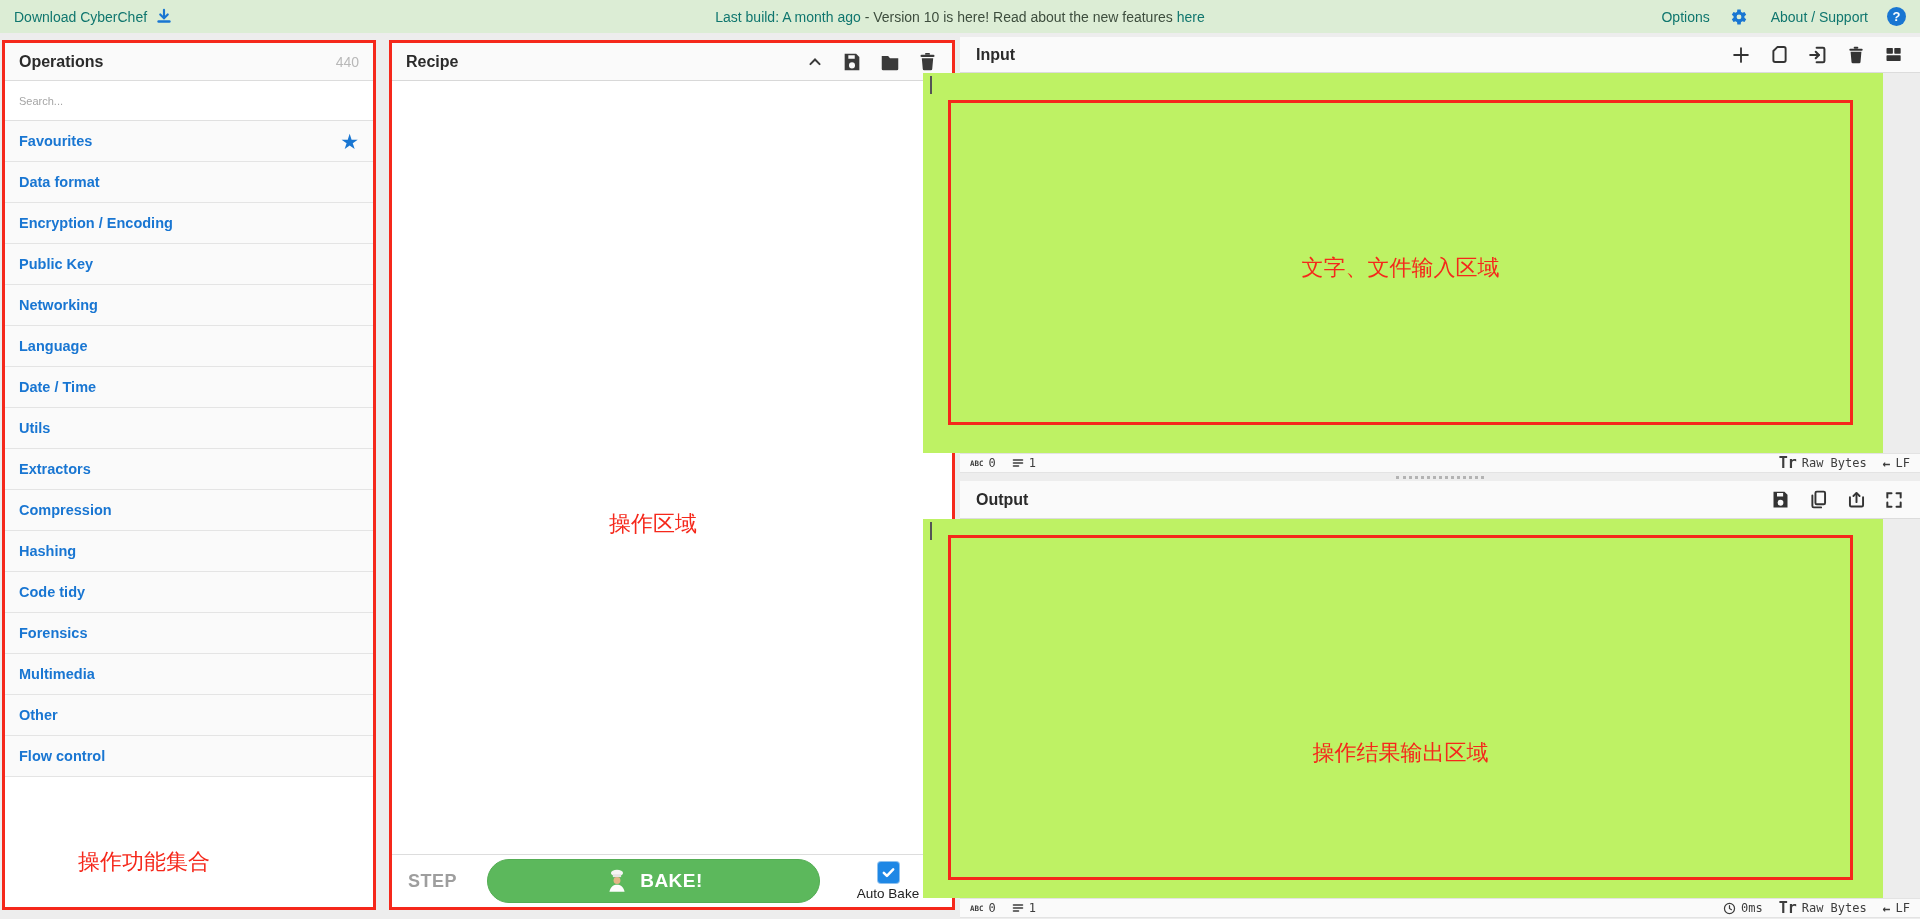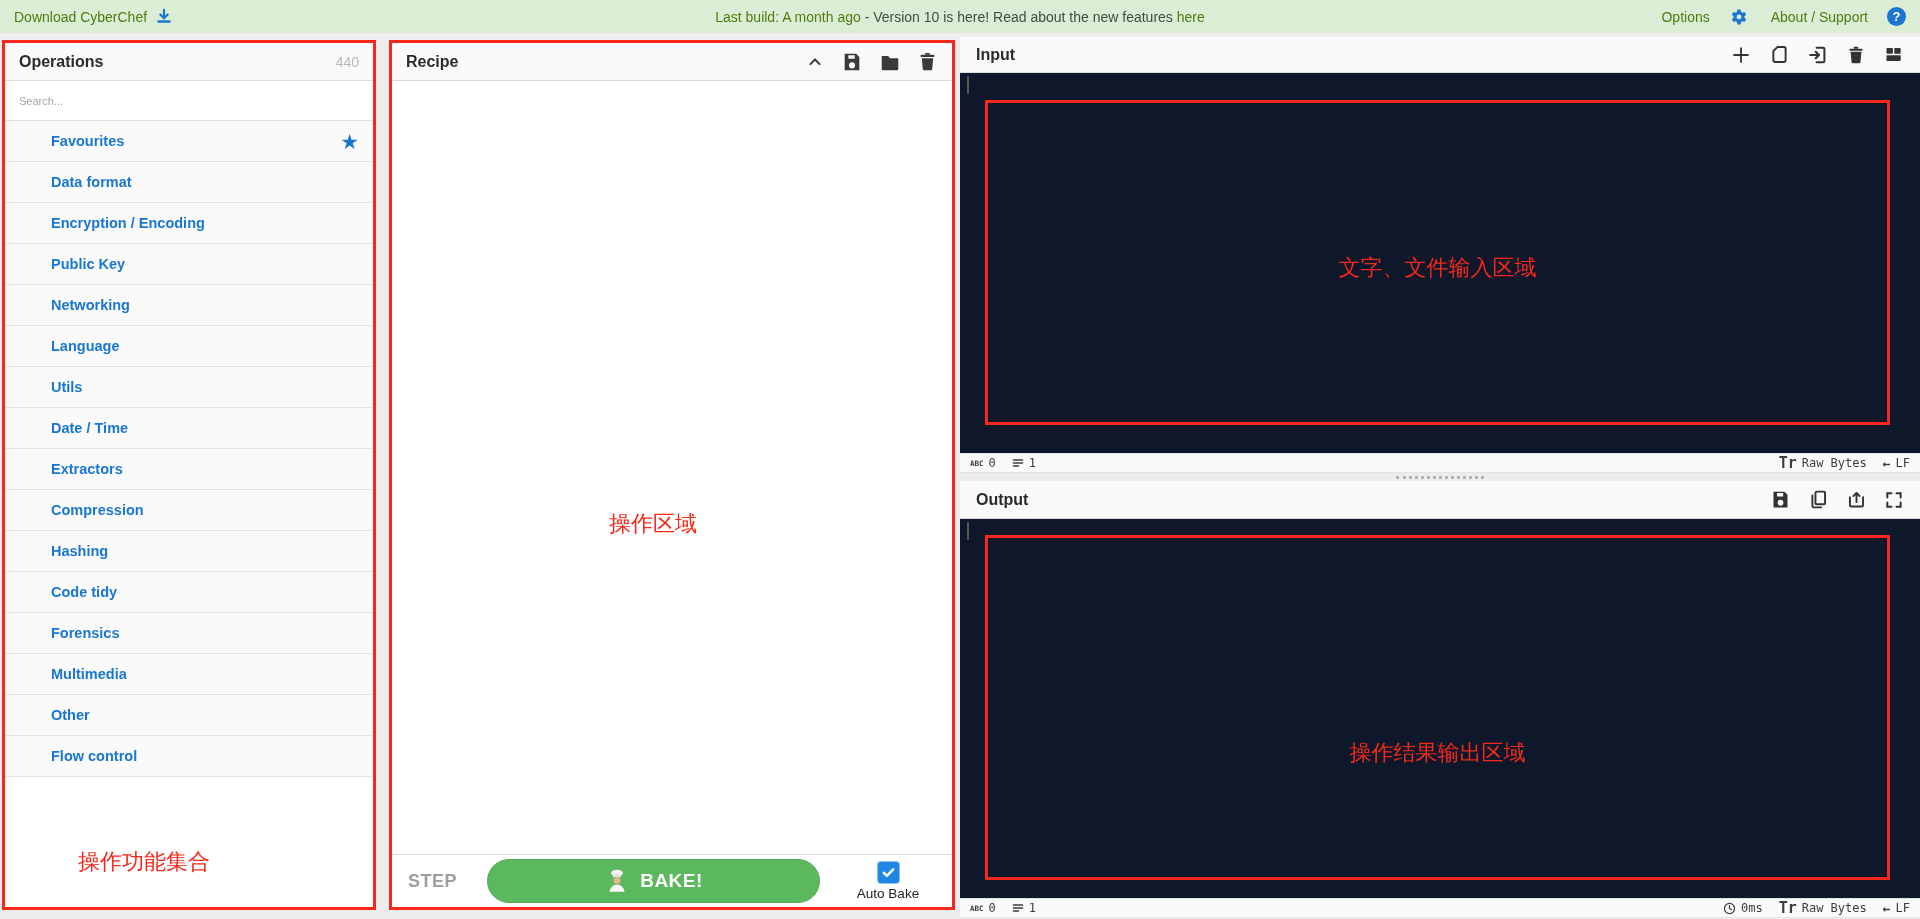--- a/index.html
+++ b/index.html
@@ -9,21 +9,21 @@
     background:#ededed; color:#333; overflow:hidden; position:relative;
   }
   .abs { position:absolute; }
 
   
   .banner {
     left:0; top:0; width:1920px; height:33px;
     background:#dcedd5; display:flex; align-items:center;
     padding:0 14px; font-size:14px;
   }
-  .banner a, .blue { color:#4d7c0f; text-decoration:none; cursor:pointer; }
+  .banner a, .blue { color:#0f766e; text-decoration:none; cursor:pointer; }
   .banner-left { display:flex; align-items:center; gap:7px; width:560px; }
   .banner-center { flex:1; text-align:center; color:#3d4d3d; }
   .banner-right { display:flex; align-items:center; gap:8px; justify-content:flex-end; width:560px; }
   .banner-right .grp { display:flex; align-items:center; gap:19px; margin-left:14px; }
   .q-circle {
     width:19px; height:19px; border-radius:50%; background:#1976d2; color:#fff;
     font-size:13px; font-weight:bold; display:flex; align-items:center; justify-content:center;
   }
   .icon svg { display:block; }
 
@@ -42,21 +42,21 @@
   .ops-search { height:40px; border-bottom:1px solid #e0e0e0; display:flex; align-items:center; background:#fff; }
   .ops-search input {
     border:0; outline:0; width:100%; padding:0 14px; font-size:11px;
     font-family:inherit; color:#444; background:transparent;
   }
   .ops-search input::placeholder { color:#a5a5a5; }
   .cat-row {
     height:41px; display:flex; align-items:center; padding:0 14px;
     border-bottom:1px solid #e4e4e4; background:#fafafa; cursor:pointer;
   }
-  .cat-label { color:#1976d2; font-weight:bold; font-size:14.5px;margin-left:32px; }
+  .cat-label { color:#1976d2; font-weight:bold; font-size:14.5px; }
   .cat-row .star { margin-left:auto; color:#1976d2; font-size:21px; line-height:1; }
   .ops-note { position:absolute; left:73px; bottom:30px; }
 
   
   .recipe-panel { left:389px; top:40px; width:566px; height:870px; background:#fff; display:flex; flex-direction:column; }
   .recipe-header {
     height:38px; background:#fafafa; border-bottom:1px solid #d8d8d8;
     display:flex; align-items:center; padding:0 14px; gap:0; flex:0 0 auto;
   }
   .recipe-icons { margin-left:auto; display:flex; align-items:center; gap:16px; color:#3a3a3a; }
@@ -82,21 +82,21 @@
   }
   .autobake-label { font-size:13.5px; color:#222; }
 
   
   .io-header {
     left:960px; width:960px; background:#fafafa; border-bottom:1px solid #dcdcdc;
     display:flex; align-items:center; padding:0 16px;
   }
   .input-header { top:37px; height:36px; }
   .io-icons { margin-left:auto; display:flex; align-items:center; gap:17px; color:#333; }
-  .io-body { left:960px; width:960px; background:#0f172a; }
+  .io-body { left:923px; width:960px; background:#bef264; }
   .input-body { top:73px; height:380px; }
   .caret { position:absolute; left:7px; top:3px; width:2px; height:18px; background:#555; }
   .input-redbox { position:absolute; left:25px; top:27px; width:905px; height:325px; }
   .input-note { position:absolute; top:150px; left:0; width:100%; text-align:center; }
   .io-footer {
     left:960px; width:960px; height:20px; background:#fafafa;
     border-top:1px solid #e3e3e3; border-bottom:1px solid #e3e3e3;
     display:flex; align-items:center; padding:0 10px;
     font-family:"DejaVu Sans Mono",monospace; font-size:12px; color:#3d3d3d;
   }
@@ -183,26 +183,26 @@
         <span class="cat-label">Networking</span>
 
       </div>
 
       <div class="cat-row">
         <span class="cat-label">Language</span>
 
       </div>
 
       <div class="cat-row">
+        <span class="cat-label">Date / Time</span>
+
+      </div>
+
+      <div class="cat-row">
         <span class="cat-label">Utils</span>
-
-      </div>
-
-      <div class="cat-row">
-        <span class="cat-label">Date / Time</span>
 
       </div>
 
       <div class="cat-row">
         <span class="cat-label">Extractors</span>
 
       </div>
 
       <div class="cat-row">
         <span class="cat-label">Compression</span>

